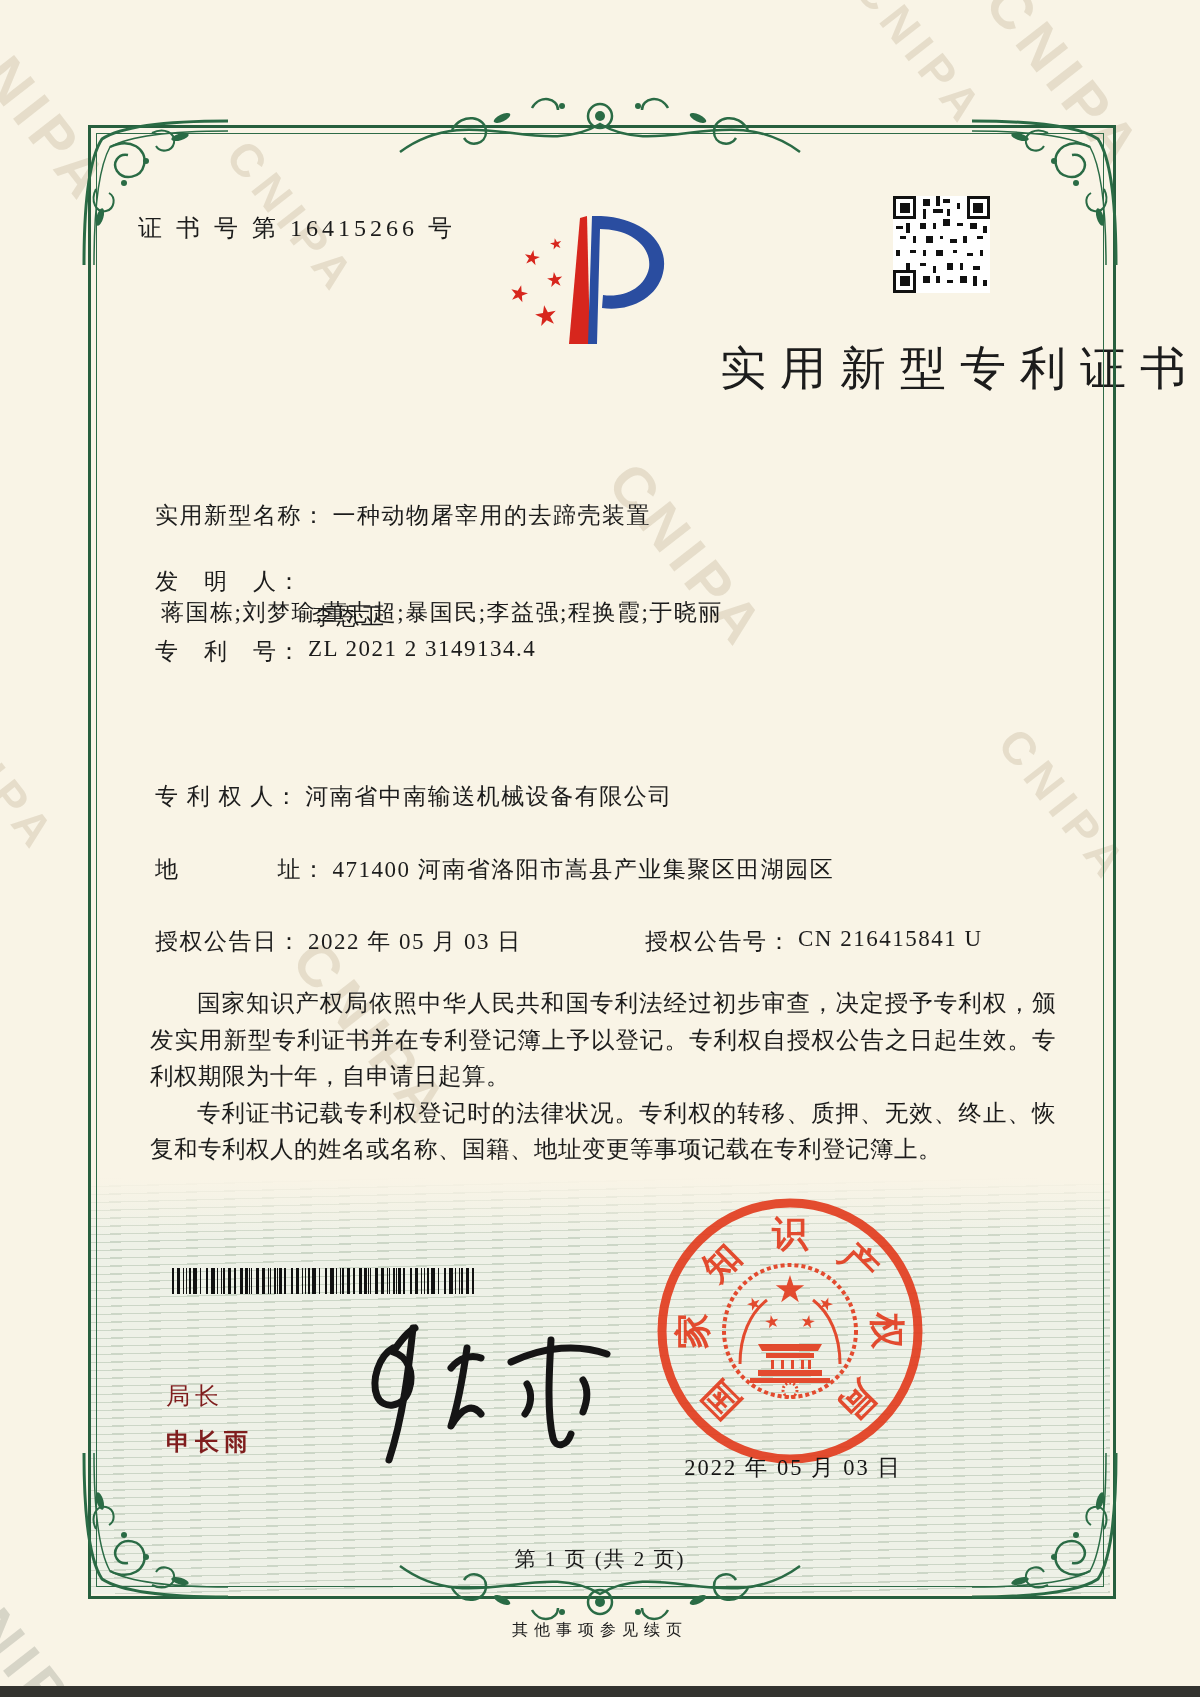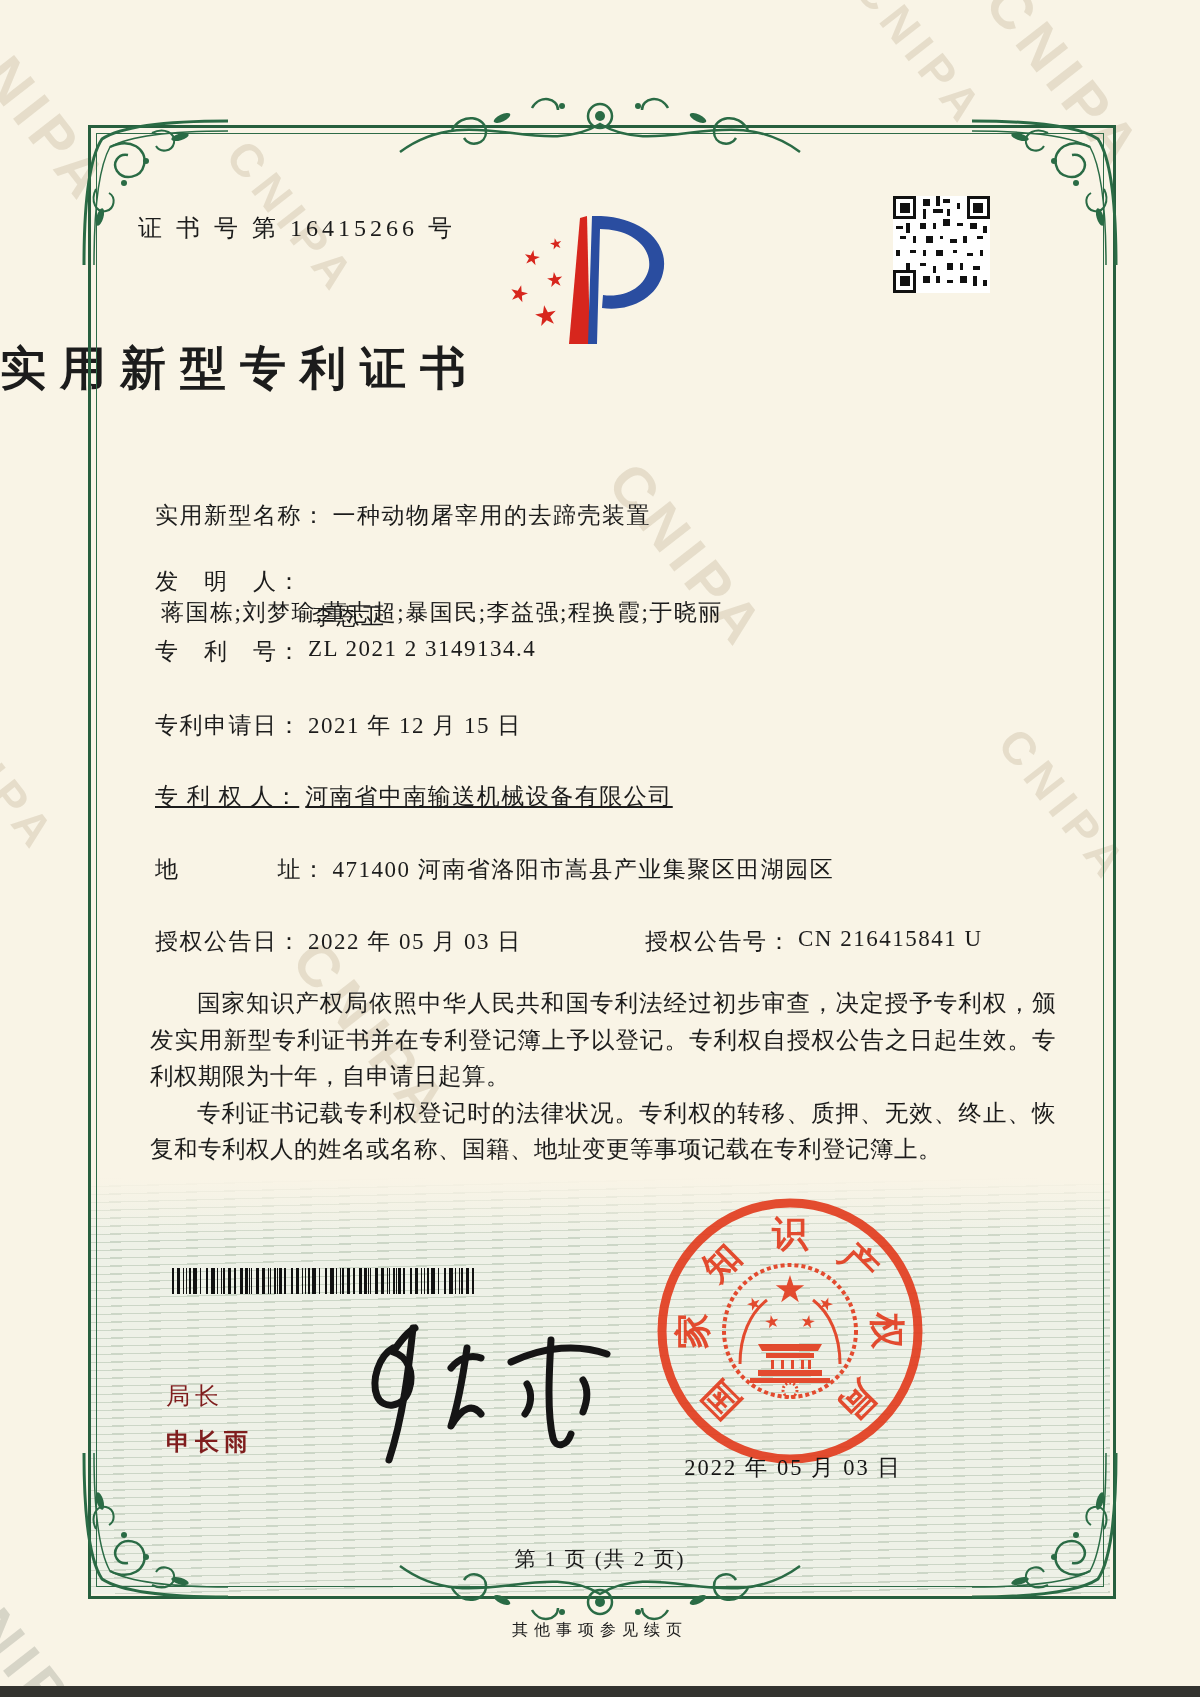--- a/index.html
+++ b/index.html
@@ -18,21 +18,21 @@
   .wm.small{font-size:46px;}
   .wm.gray{color:rgba(150,152,140,.34);}
   
   .frame,.frame-in{position:absolute;z-index:3;pointer-events:none;}
   .frame{left:88px;top:125px;width:1022px;height:1468px;border:3px solid #275f3e;}
   .frame-in{left:96px;top:133px;width:1006px;height:1452px;border:1px solid #2e6b47;}
   .orn{position:absolute;z-index:3;pointer-events:none;}
   
   .t{position:absolute;z-index:2;}
   .cert-no{left:138px;top:192px;font-size:24px;letter-spacing:4px;margin-top:20px;}
-  .title{left:0;right:0;top:338px;text-align:left;font-size:46px;font-weight:700;letter-spacing:14px;}
+  .title{left:0;right:0;top:338px;text-align:right;font-size:46px;font-weight:400;letter-spacing:14px;}
   .row{left:155px;display:flex;font-size:23px;letter-spacing:1.5px;white-space:nowrap;}
   .row .lbl{flex:none;}
   .row .val{margin-left:6px;}
   .cont{left:312px;font-size:23px;letter-spacing:1.5px;}
   .body-text{left:150px;top:985px;width:906px;}
   .body-text p{margin:0;font-size:23.5px;line-height:36.5px;letter-spacing:.5px;
                text-indent:2em;text-align:justify;}
   .barcode{left:172px;top:1268px;width:306px;height:26px;z-index:2;
      background:
        repeating-linear-gradient(90deg,#111 0 2px,transparent 2px 5px,#111 5px 8px,transparent 8px 11px,#111 11px 12px,transparent 12px 17px),
@@ -195,25 +195,21 @@
   </div>
   <div class="t row" style="top:566px;flex-direction:column;">
     <span class="lbl">发　明　人：</span>
     <span class="val">蒋国栋;刘梦瑜;董志超;暴国民;李益强;程换霞;于晓丽</span>
   </div>
   <div class="t cont" style="top:601px;">李恩卫</div>
   <div class="t row" style="top:636px;">
     <span class="lbl">专　利　号：</span>
     <span class="val">ZL 2021 2 3149134.4</span>
   </div>
-  <div class="t row" style="top:710px;">
-    <span class="lbl">专利申请日：</span>
-    <span class="val">2021 年 12 月 15 日</span>
-  </div>
-  <div class="t row" style="top:781px;text-decoration:underline;">
+  <div class="t row" style="top:781px;">
     <span class="lbl">专 利 权 人：</span>
     <span class="val">河南省中南输送机械设备有限公司</span>
   </div>
   <div class="t row" style="top:854px;">
     <span class="lbl">地　　　　址：</span>
     <span class="val">471400 河南省洛阳市嵩县产业集聚区田湖园区</span>
   </div>
   <div class="t row" style="top:926px;">
     <span class="lbl">授权公告日：</span>
     <span class="val">2022 年 05 月 03 日</span>

